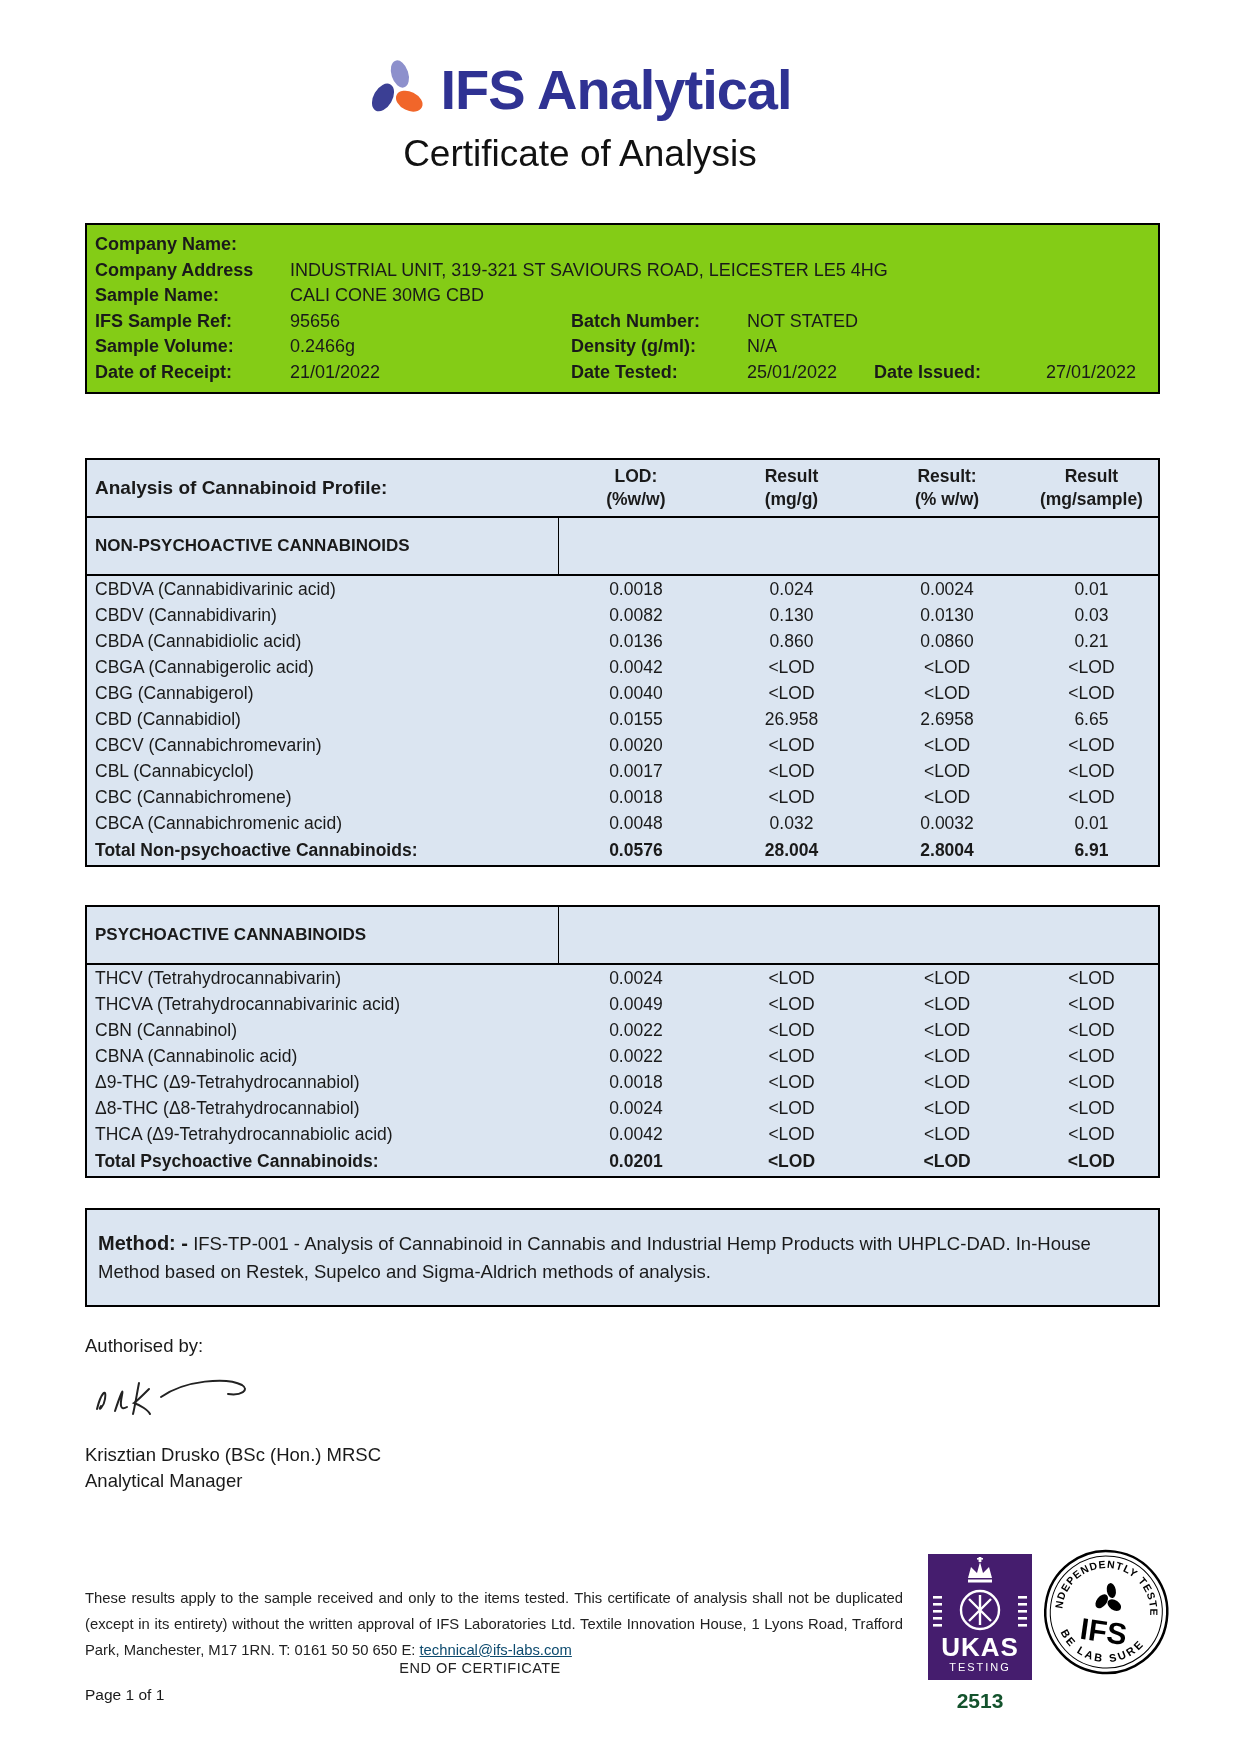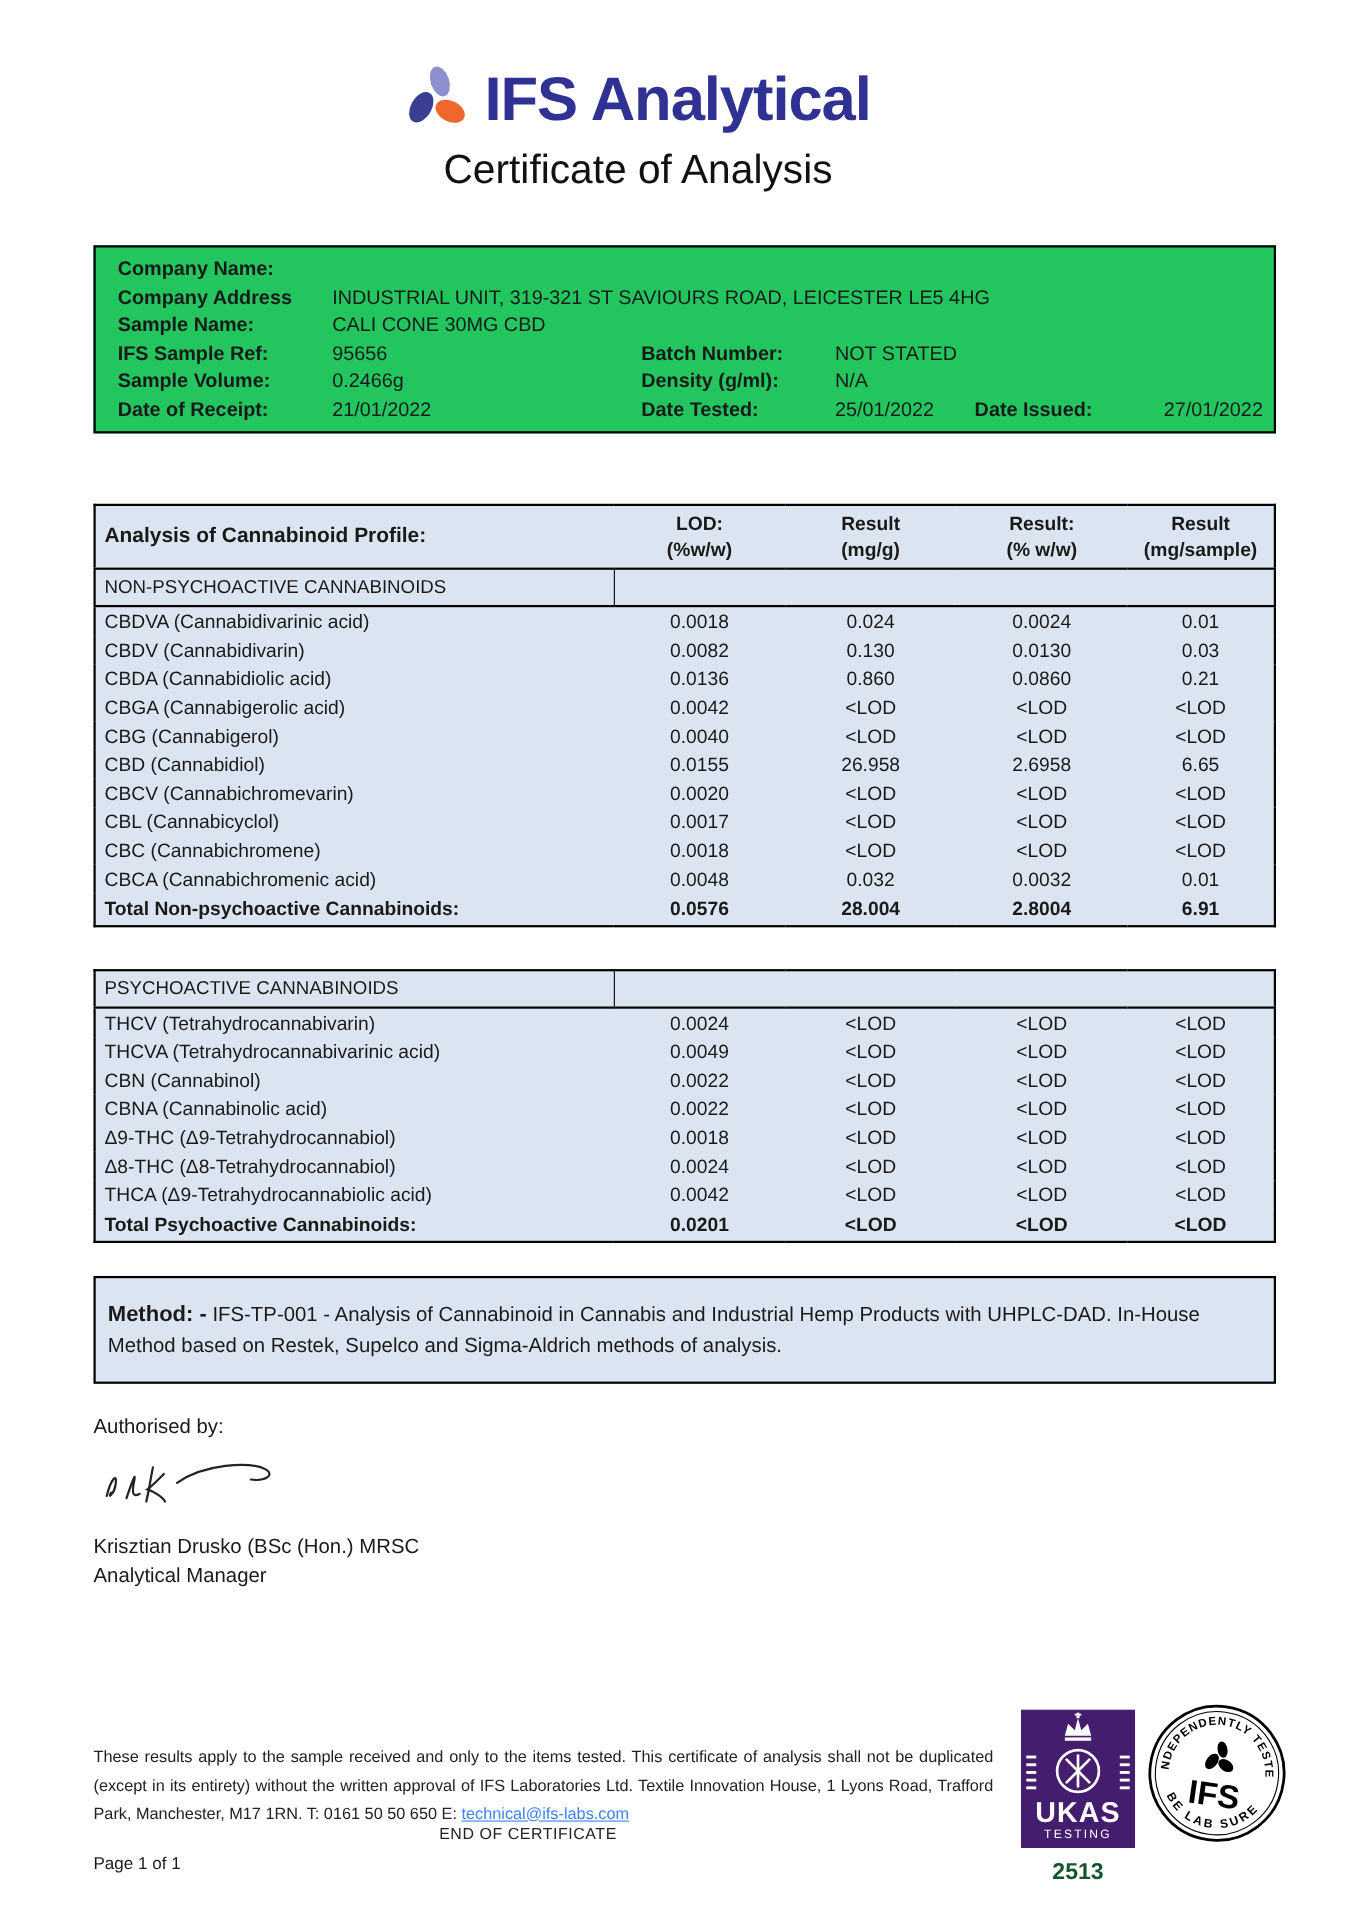--- a/index.html
+++ b/index.html
@@ -7,44 +7,44 @@
         font-family:"Liberation Sans",sans-serif;color:#1a1a1a;overflow:hidden;}
   .content{width:1075px;margin-left:85px;}
 
   
   .brand-wrap{width:990px;padding-top:55px;}
   .brand-row{display:flex;justify-content:center;align-items:center;gap:12px;}
   .brand-name{font-size:56px;font-weight:bold;color:#2f3293;letter-spacing:-1px;}
   .doc-title{margin-top:10px;text-align:center;font-size:37px;color:#111;}
 
   
-  .info-box{margin-top:48px;border:2px solid #000;background:#22c55e;
-            padding:7px 20px;font-size:18px;line-height:25.5px;}
+  .info-box{margin-top:48px;border:2px solid #000;background:#84cc16;
+            padding:7px 8px;font-size:18px;line-height:25.5px;}
   .info-row{display:flex;}
   .lbl{font-weight:bold;width:195px;flex:none;}
   .val{flex:1;}
   .val.fixed{width:281px;flex:none;}
   .lbl2{font-weight:bold;width:176px;flex:none;}
   .val2{flex:1;}
   .val2.fixed{width:127px;flex:none;}
   .lbl3{font-weight:bold;width:172px;flex:none;}
   .val3{flex:1;}
 
   
   table.coa{width:100%;border-collapse:collapse;background:#dbe5f1;
             border:2px solid #000;font-size:17.5px;table-layout:fixed;}
   table.coa.first{margin-top:64px;}
   table.coa.second{margin-top:38px;}
   col.c-name{width:44%;}
   col.c-lod{width:14.5%;} col.c-mgg{width:14.5%;} col.c-pww{width:14.5%;} col.c-mgs{width:12.5%;}
   thead th{border-bottom:2px solid #000;padding:5px 6px;vertical-align:middle;}
   th.title-cell{text-align:left;font-size:19px;font-weight:bold;padding-left:8px;}
   th.num-head{text-align:center;font-weight:bold;line-height:1.32;font-size:17.5px;}
-  tr.section-row td{font-weight:normal;border-bottom:2px solid #000;
-                    padding:6px 8px;font-size:17px;}
+  tr.section-row td{font-weight:bold;border-bottom:2px solid #000;
+                    padding:18px 8px;font-size:17px;}
   td.sec-name{border-right:1.5px solid #000;}
   td.name-cell{text-align:left;padding:2.5px 6px 2.5px 8px;}
   td.val-cell{text-align:center;padding:2.5px 6px;}
   tbody.total tr td{font-weight:bold;padding:4px 6px;}
   tbody.total tr td.name-cell{padding-left:8px;}
 
   
   .method-box{margin-top:30px;border:2px solid #000;background:#dbe5f1;
               padding:19px 11px;font-size:18.5px;line-height:28px;}
   .method-label{font-weight:bold;font-size:20px;}
@@ -52,21 +52,21 @@
   
   .auth{margin-top:28px;font-size:18.5px;}
   .auth-sig{margin:8px 0 4px 4px;}
   .auth-name{margin-top:14px;}
   .auth-role{margin-top:4px;}
 
   
   .footer{position:absolute;left:0;top:1540px;width:1240px;height:214px;}
   .disclaimer{position:absolute;left:85px;top:30px;width:818px;
               font-size:14.8px;line-height:26px;text-align:justify;color:#222;}
-  .email-link{color:#3b82f6;text-decoration:underline;}
+  .email-link{color:#0c4a6e;text-decoration:underline;}
   .end-cert{position:absolute;left:71px;top:120px;width:818px;text-align:center;
             font-size:14.5px;letter-spacing:.5px;color:#222;}
   .page-num{position:absolute;left:85px;top:146px;font-size:15.5px;}
   .ukas-box{position:absolute;left:928px;top:14px;width:104px;text-align:center;}
   .ukas-num{font-weight:bold;font-size:21px;margin-top:5px;color:#14532d;}
   .ifs-badge-box{position:absolute;left:1042px;top:8px;transform:rotate(8deg);}
 </style>
 </head>
 <body>
 

